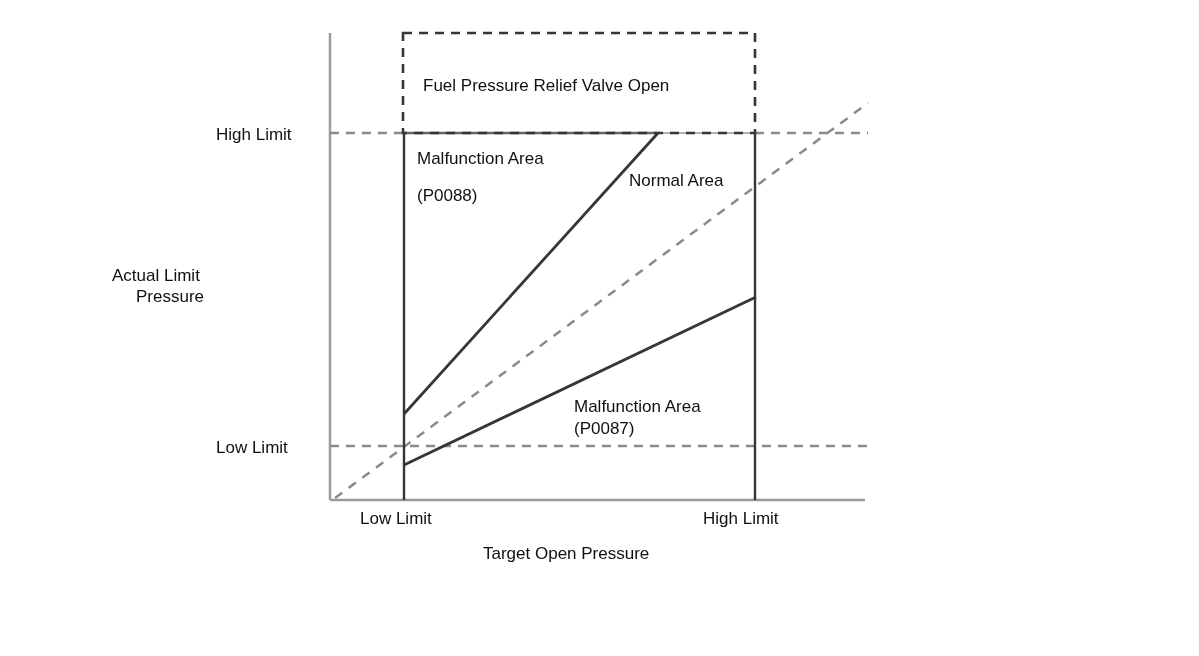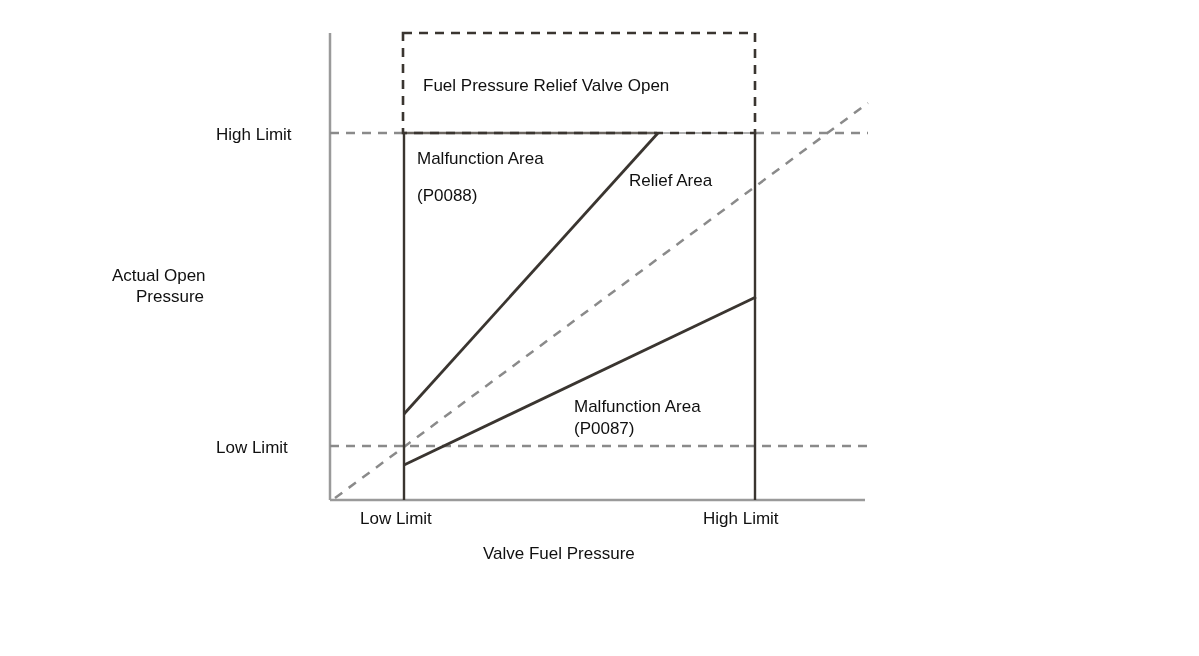--- a/index.html
+++ b/index.html
@@ -74,29 +74,29 @@
 
     <line x1="404" y1="465" x2="756" y2="297" stroke="#3a3530" stroke-width="2.8"></line>
 
   </svg>
 
   <div class="lbl" style="left:423px; top:75px;">Fuel Pressure Relief Valve Open</div>
 
   <div class="lbl" style="left:417px; top:148px;">Malfunction Area</div>
   <div class="lbl" style="left:417px; top:185px;">(P0088)</div>
 
-  <div class="lbl" style="left:629px; top:170px;">Relief Area</div>
+  <div class="lbl" style="left:629px; top:170px;">Normal Area</div>
 
   <div class="lbl" style="left:574px; top:396px;">Malfunction Area</div>
   <div class="lbl" style="left:574px; top:418px;">(P0087)</div>
 
   <div class="lbl" style="left:216px; top:124px;">High Limit</div>
   <div class="lbl" style="left:216px; top:437px;">Low Limit</div>
 
-  <div class="lbl axis-title" style="left:112px; top:265px;">Actual Open</div>
+  <div class="lbl axis-title" style="left:112px; top:265px;">Actual Limit</div>
   <div class="lbl axis-title" style="left:112px; top:286px;margin-left:24px;">Pressure</div>
 
   <div class="lbl" style="left:360px; top:508px;">Low Limit</div>
   <div class="lbl" style="left:703px; top:508px;">High Limit</div>
 
-  <div class="lbl axis-title" style="left:483px; top:543px;">Valve Fuel Pressure</div>
+  <div class="lbl axis-title" style="left:483px; top:543px;">Target Open Pressure</div>
 
 </div>
 
 </body></html>

